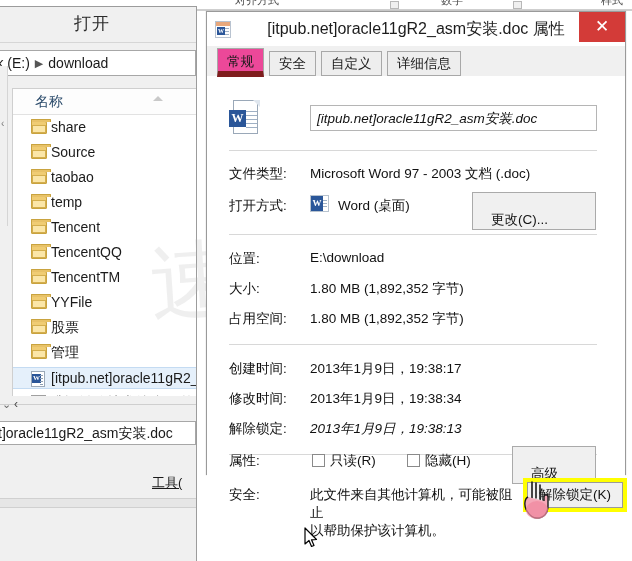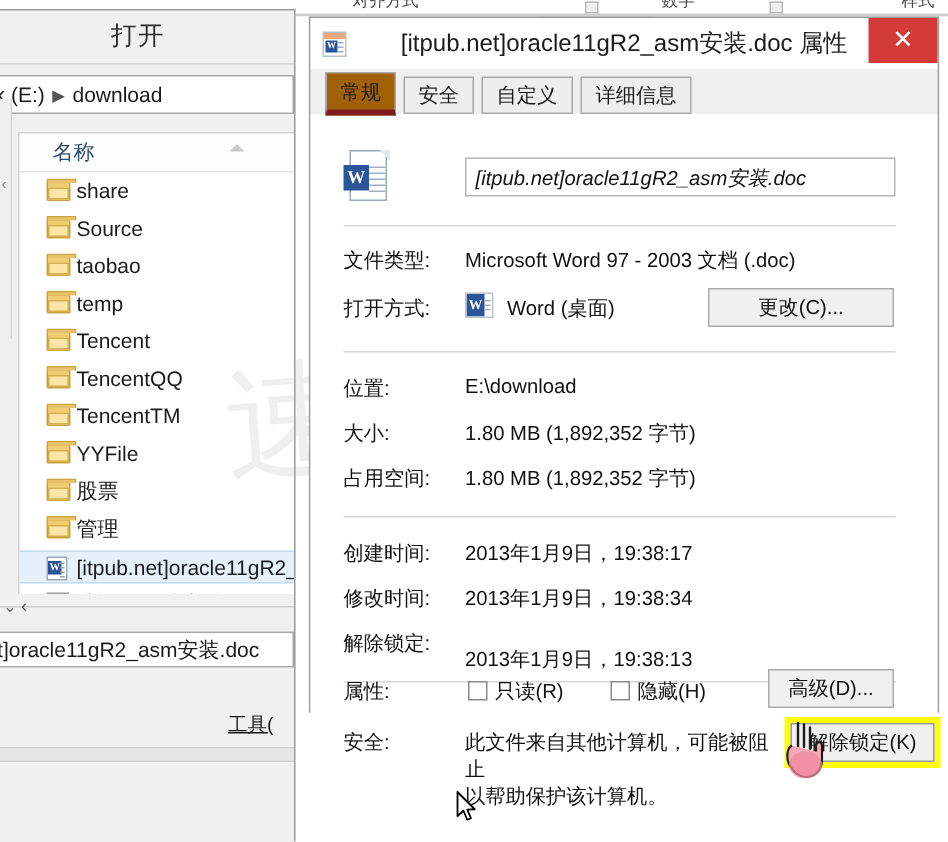--- a/index.html
+++ b/index.html
@@ -366,22 +366,22 @@
     color: #1a1a1a;
     line-height: 23px;
     text-align: center;
     cursor: pointer;
     padding: 0 9px;
   }
   .tab.active {
     top: 2px;
     height: 29px;
     line-height: 26px;
-    background: #a16207;
-    border-bottom: 4px solid #7f1d1d;
+    background: #ec4899;
+    border-bottom: 6px solid #7f1d1d;
     z-index: 3;
   }
 
   .tabpage {
     position: absolute;
     left: 0; top: 64px; width: 418px; height: 474px;
     background: #ffffff;
   }
 
   
@@ -477,24 +477,24 @@
     position: absolute; right: 1px; width: 4px; height: 1px; background: #9fb0c4;
   }
 
   .btn {
     position: absolute;
     background: #f0f0f0;
     border: 1px solid #aaaaaa;
     box-sizing: border-box;
     font-size: 13.5px;
     color: #121212;
-    text-align: center;
+    text-align: left;
     cursor: pointer;
     font-family: "Liberation Sans", sans-serif;
-    padding: 0;
+    padding: 18px;
   }
 
   .chk-wrap {
     position: absolute;
     font-size: 13.5px;
     color: #111111;
     white-space: nowrap;
     cursor: pointer;
   }
   .chk-box {
@@ -783,21 +783,21 @@
       <div class="prow" style="top:284px;">
         <div class="plabel" style="top:0;">创建时间:</div>
         <div class="pvalue" style="top:0;">2013年1月9日，19:38:17</div>
       </div>
       <div class="prow" style="top:314px;">
         <div class="plabel" style="top:0;">修改时间:</div>
         <div class="pvalue" style="top:0;">2013年1月9日，19:38:34</div>
       </div>
       <div class="prow" style="top:344px;">
         <div class="plabel" style="top:0;">解除锁定:</div>
-        <div class="pvalue" style="top:11px;">2013年1月9日，19:38:13</div>
+        <div class="pvalue" style="top:0;font-style:italic;">2013年1月9日，19:38:13</div>
       </div>
 
       <div class="hr" style="top:378px;"></div>
 
       <div class="prow" style="top:376px;">
         <div class="plabel" style="top:0;">属性:</div>
         <div class="chk-wrap" style="left:105px; top:0;">
           <span class="chk-box"></span><span>只读(R)</span>
         </div>
         <div class="chk-wrap" style="left:200px; top:0;">

